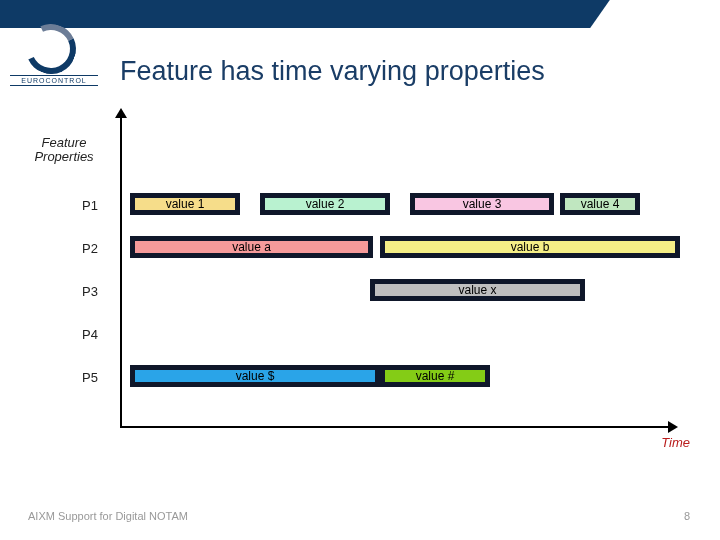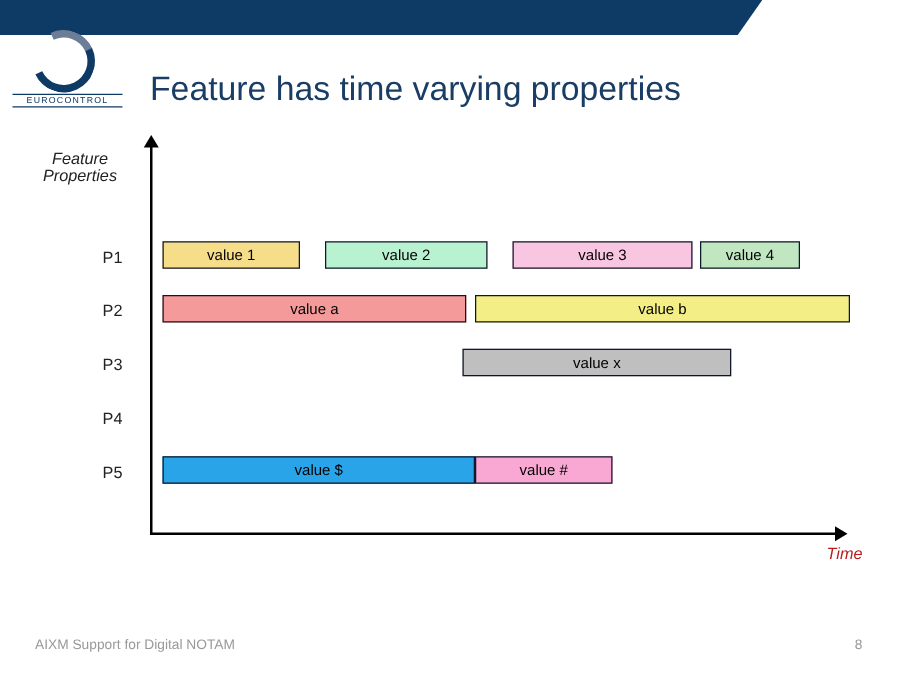--- a/index.html
+++ b/index.html
@@ -67,21 +67,21 @@
   }
   .chart {
     position: absolute;
     top: 108px;
     left: 70px;
     width: 600px;
     height: 340px;
   }
   .y-label {
     position: absolute;
-    left: -42px; top: 12px;
+    left: -42px; top: 28px;
     width: 72px;
     font-style: italic;
     font-size: 13px;
     color: #222;
     text-align: center;
     line-height: 1.1;
   }
   .x-label {
     position: absolute;
     right: -20px;
@@ -126,21 +126,21 @@
     position: absolute;
     left: 0;
     width: 40px;
     font-size: 13px;
     color: #222;
     text-align: center;
   }
   .seg {
     position: absolute;
     height: 22px;
-    border: 1px solid #0f172a;
+    border: 5px solid #0f172a;
     font-size: 12px;
     display: flex;
     align-items: center;
     justify-content: center;
     white-space: nowrap;
   }
   .footer-left {
     position: absolute;
     left: 28px;
     bottom: 18px;
@@ -186,17 +186,17 @@
   <div class="seg" style="top:128px;left:60px;width:243px;background:#f59a9a">value a</div>
   <div class="seg" style="top:128px;left:310px;width:300px;background:#f4ee86">value b</div>
 
   <div class="row-label" style="top:176px">P3</div>
   <div class="seg" style="top:171px;left:300px;width:215px;background:#bfbfbf">value x</div>
 
   <div class="row-label" style="top:219px">P4</div>
 
   <div class="row-label" style="top:262px">P5</div>
   <div class="seg" style="top:257px;left:60px;width:250px;background:#2aa4e8">value $</div>
-  <div class="seg" style="top:257px;left:310px;width:110px;background:#f9a8d4">value #</div>
+  <div class="seg" style="top:257px;left:310px;width:110px;background:#84cc16">value #</div>
 </div>
 
 <div class="footer-left">AIXM Support for Digital NOTAM</div>
 <div class="footer-right">8</div>
 
 </body></html>

